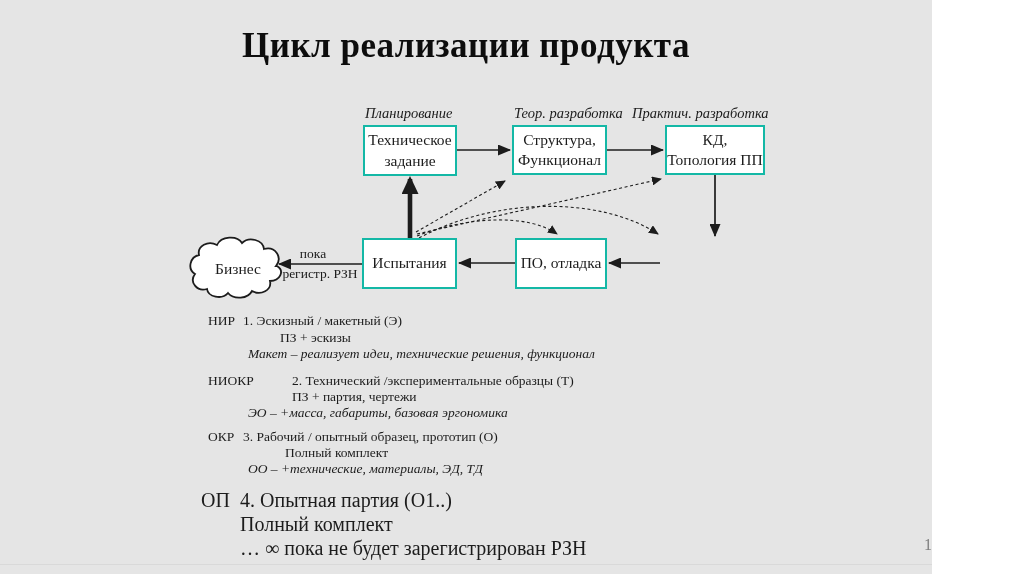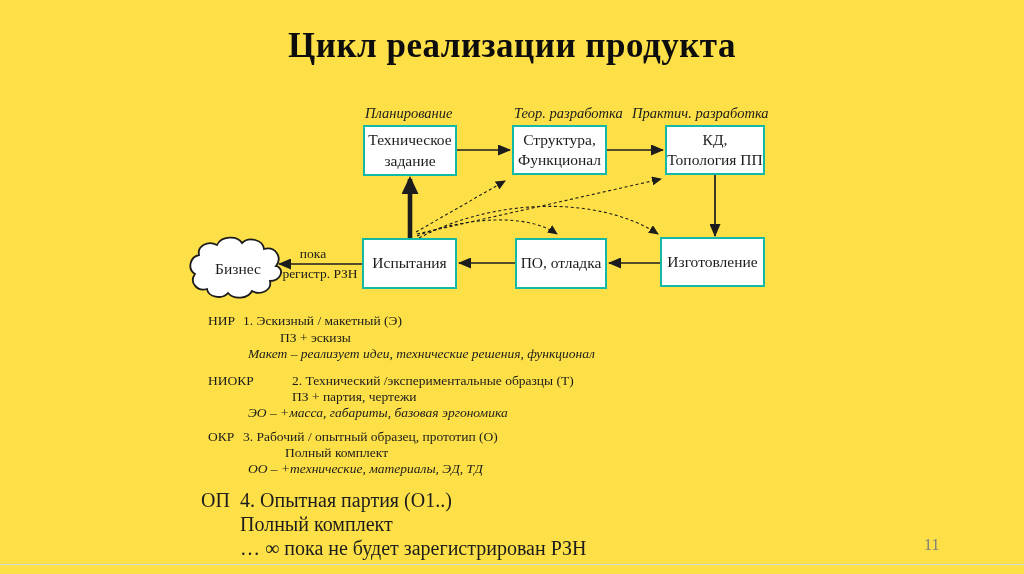--- a/index.html
+++ b/index.html
@@ -1,17 +1,17 @@
 <!DOCTYPE html>
 <html><head>
 <meta charset="utf-8">
 <style>
   html,body { margin:0; padding:0; background:#ffffff; }
   .slide {
-    position:relative; width:1024px; height:574px; background:#fde047;
+    position:relative; width:932px; height:574px; background:#e5e5e5;
     font-family:"Liberation Serif", serif; color:#1c1c1c; overflow:hidden;
   }
   .title {
     position:absolute; left:0; right:0; top:26px; margin:0; text-align:center;
     font-size:35px; font-weight:700; letter-spacing:.5px; color:#0d0d0d;
   }
   .stage-label { position:absolute; font-style:italic; font-size:14.5px; white-space:nowrap; }
   .box {
     position:absolute; box-sizing:border-box; border:2px solid #14b8a6; background:#ffffff;
     display:flex; align-items:center; justify-content:center; text-align:center;
@@ -73,21 +73,20 @@
   <div class="stage-label" style="left:632px; top:105px;">Практич. разработка</div>
 
   <div class="box" style="left:363px; top:125px; width:94px; height:51px;">Техническое
 задание</div>
   <div class="box" style="left:512px; top:125px; width:95px; height:50px;">Структура,
 Функционал</div>
   <div class="box" style="left:665px; top:125px; width:100px; height:50px;">КД,
 Топология ПП</div>
   <div class="box" style="left:362px; top:238px; width:95px; height:51px;">Испытания</div>
   <div class="box" style="left:515px; top:238px; width:92px; height:51px;">ПО, отладка</div>
-  <div class="box" style="left:660px; top:237px; width:105px; height:50px;">Изготовление</div>
 
   <div class="cloud-label" style="left:203px; top:260px; width:70px;">Бизнес</div>
   <div class="edge-label" style="left:273px; top:246px; width:80px;">пока</div>
   <div class="edge-label" style="left:277px; top:266px; width:86px;">регистр. РЗН</div>
 
   <div class="note" style="left:208px; top:313px;">НИР</div>
   <div class="note" style="left:243px; top:313px;">1. Эскизный / макетный (Э)</div>
   <div class="note" style="left:280px; top:330px;">ПЗ + эскизы</div>
   <div class="note it" style="left:248px; top:346px;">Макет – реализует идеи, технические решения, функционал</div>
 

